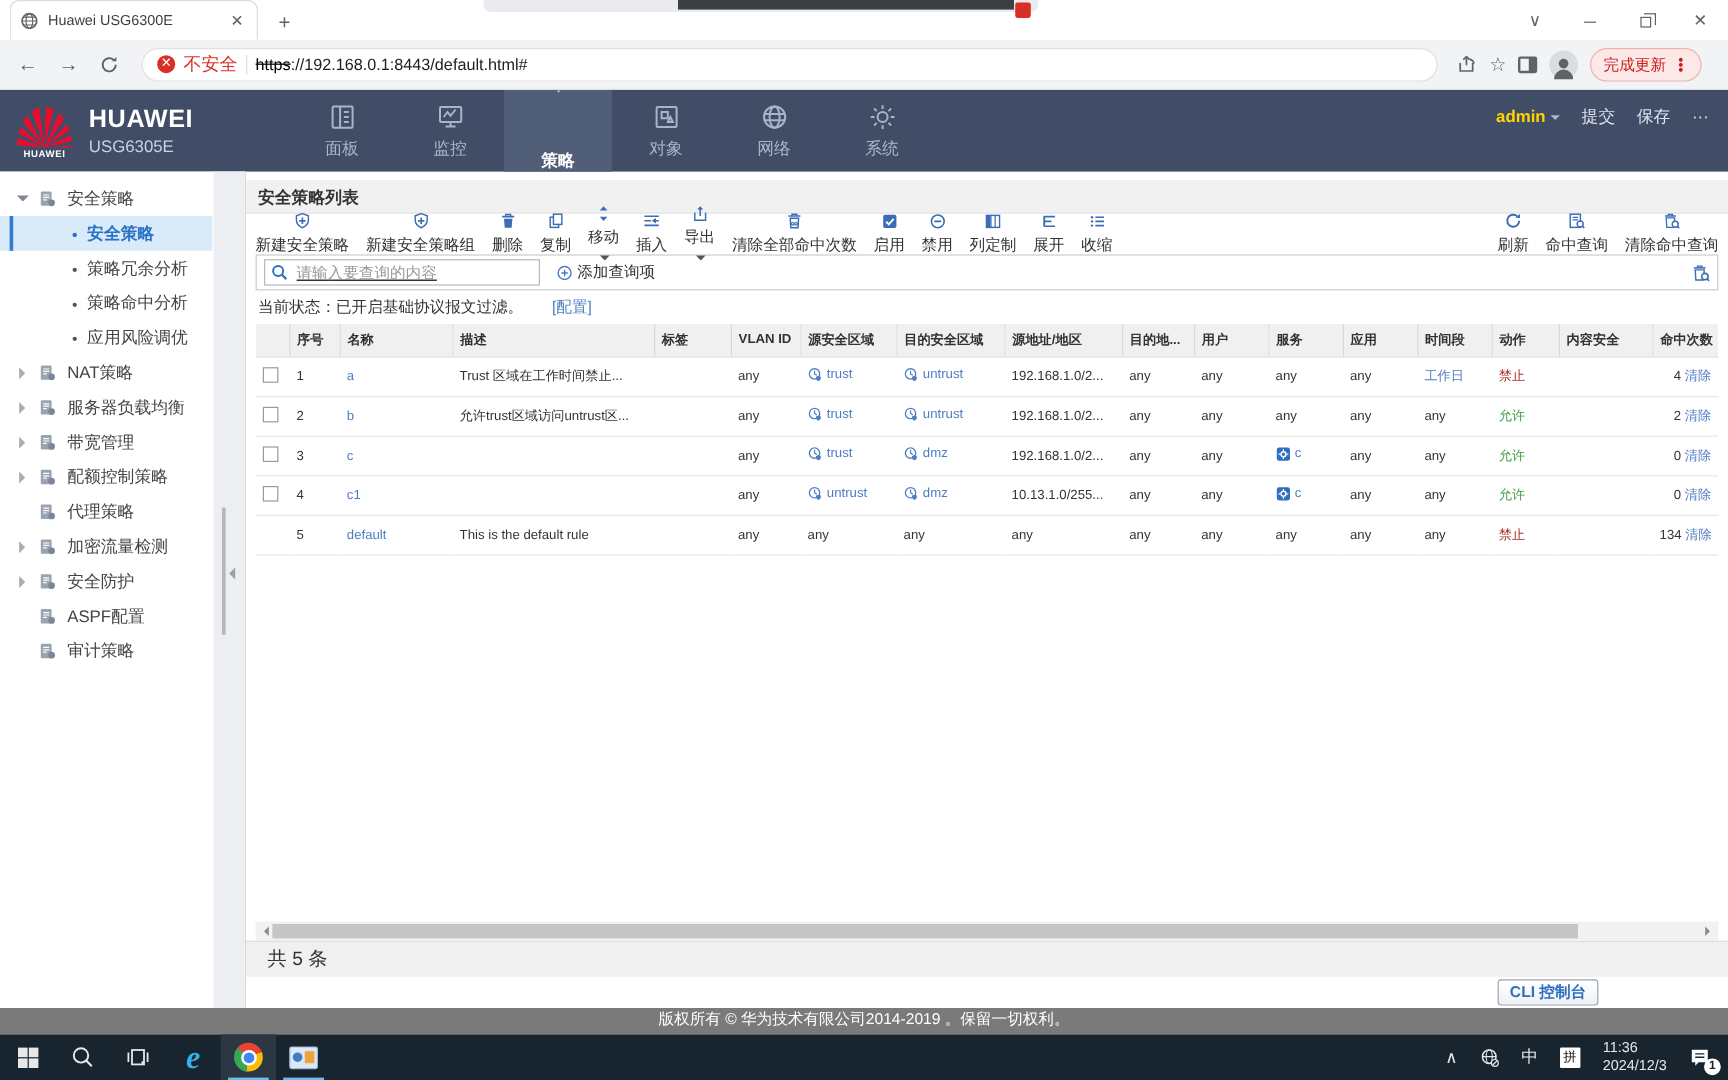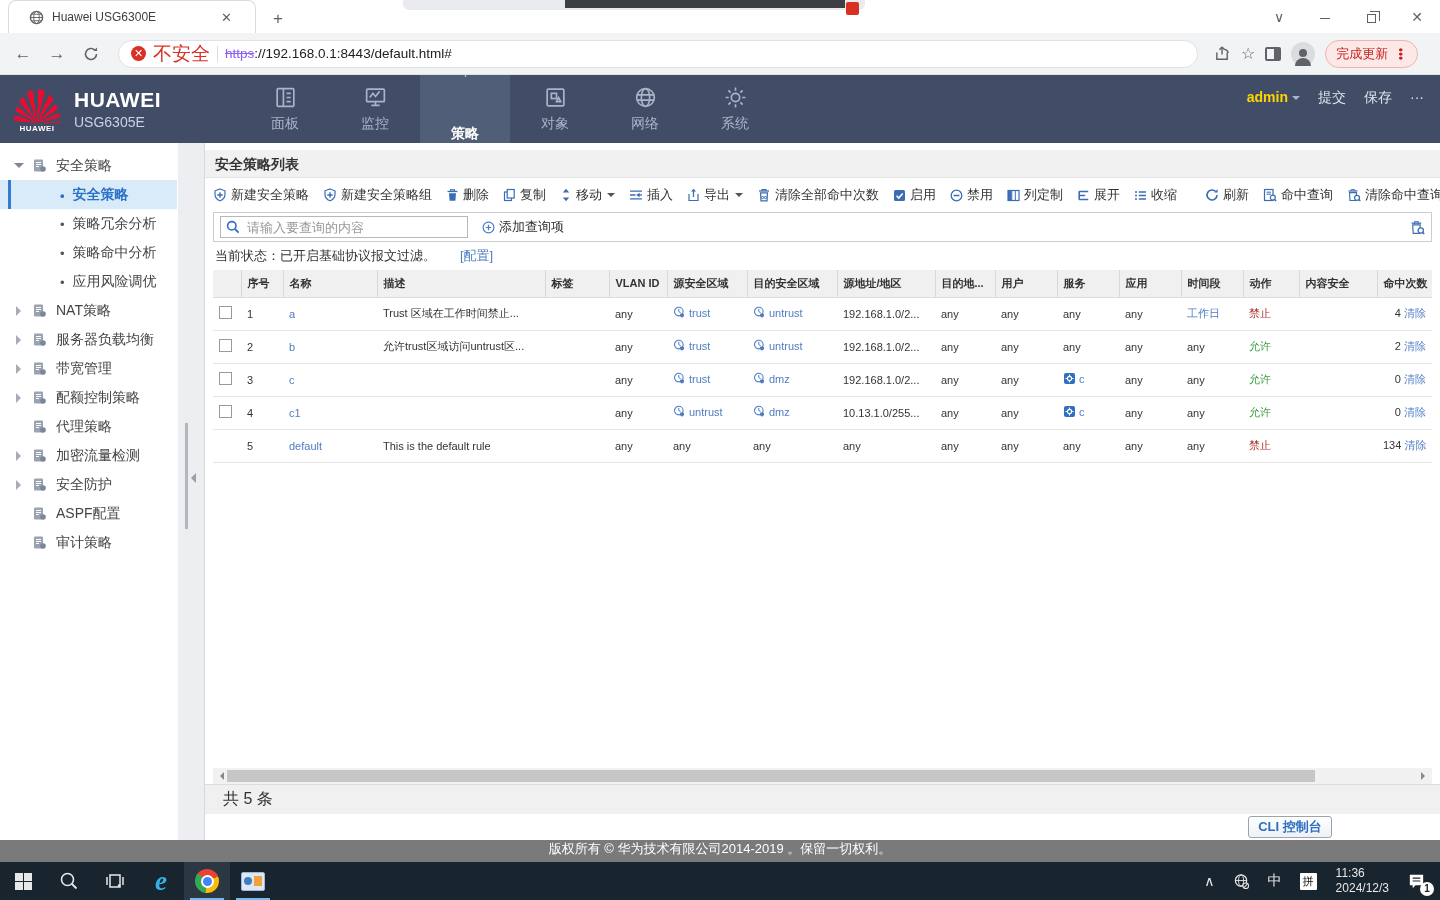--- a/index.html
+++ b/index.html
@@ -1,40 +1,40 @@
 <!DOCTYPE html>
 <html><head>
 <meta charset="utf-8">
 <style>
   html,body{margin:0;padding:0;width:1440px;height:900px;overflow:hidden;background:#000;}
   *{box-sizing:border-box;}
   .screen{width:1440px;height:900px;display:flex;flex-direction:column;font-family:"Liberation Sans",sans-serif;background:#fff;position:relative;}
 
   
   .tabstrip{height:33px;background:#fff;position:relative;display:flex;align-items:flex-end;}
-  .tab{margin-left:8px;width:248px;height:33px;background:#fff;border:1px solid #dadce0;border-bottom:none;border-radius:8px 8px 0 0;display:flex;align-items:center;padding:0 20px;gap:8px;}
+  .tab{margin-left:8px;width:207px;height:33px;background:#fff;border:1px solid #dadce0;border-bottom:none;border-radius:8px 8px 0 0;display:flex;align-items:center;padding:0 8px;gap:8px;}
   .tab-title{font-size:12px;color:#3c4043;flex:1;white-space:nowrap;overflow:hidden;}
   .tab-close{color:#5f6368;font-size:13px;padding:0 3px;cursor:default;}
   .newtab{margin-left:10px;margin-bottom:4px;color:#5f6368;font-size:17px;width:24px;text-align:center;}
   .sharebar{position:absolute;left:403px;top:0;width:462px;height:10px;background:#e9ebee;border-radius:0 0 6px 6px;}
   .sharebar .dark{position:absolute;left:162px;top:0;width:280px;height:8px;background:#3c4043;}
   .sharebar .stop{position:absolute;left:443px;top:2px;width:13px;height:13px;background:#d93025;border-radius:2px;}
   .wincontrols{position:absolute;right:0;top:0;height:33px;display:flex;align-items:center;}
   .winbtn{width:46px;text-align:center;color:#5f6368;font-size:14px;}
   .ic-restore{display:inline-block;width:9px;height:9px;border:1px solid #5f6368;position:relative;top:1px;}
   .ic-restore:before{content:"";position:absolute;left:2px;top:-4px;width:9px;height:9px;border:1px solid #5f6368;border-left:none;border-bottom:none;}
   .ic-min{display:inline-block;width:10px;border-top:1px solid #5f6368;position:relative;top:-3px;}
   .btoolbar{height:42px;background:#f1f3f4;display:flex;align-items:center;padding:0 8px;gap:4px;border-bottom:1px solid #dfe1e5;}
   .navbtn{width:30px;height:30px;display:flex;align-items:center;justify-content:center;color:#5f6368;font-size:17px;border-radius:50%;}
   .omnibox{flex:1;height:28px;background:#fff;border:1px solid #dfe1e5;border-radius:14px;margin:0 8px;display:flex;align-items:center;padding:0 12px;gap:7px;max-width:1080px;}
   .sec-ico{width:15px;height:15px;border-radius:50%;background:#d93025;color:#fff;font-size:11px;line-height:15px;text-align:center;flex:none;}
-  .sec-text{color:#d93025;font-size:19px;}
+  .sec-text{color:#d93025;font-size:15px;}
   .omni-div{width:1px;height:16px;background:#dadce0;}
   .url{font-size:13.5px;color:#202124;white-space:nowrap;}
-  .url .https{color:#8b5cf6;text-decoration:line-through;}
+  .url .https{color:#000000;text-decoration:line-through;}
   .chrome-right{display:flex;align-items:center;gap:10px;margin-left:4px;}
   .c-ico{color:#5f6368;font-size:16px;}
   .panel-ico{width:16px;height:14px;border:2px solid #5f6368;border-radius:2px;position:relative;}
   .panel-ico:before{content:"";position:absolute;right:-1px;top:-1px;bottom:-1px;width:6px;background:#5f6368;}
   .avatar{width:24px;height:24px;border-radius:50%;background:#dadce0;display:flex;align-items:flex-end;justify-content:center;overflow:hidden;}
   .avatar .head{width:8px;height:8px;border-radius:50%;background:#5f6368;position:relative;top:-9px;}
   .avatar .body{width:16px;height:8px;border-radius:8px 8px 0 0;background:#5f6368;position:absolute;margin-top:14px;}
   .update-pill{display:flex;align-items:center;gap:6px;border:1px solid #f1b3ad;background:#fce8e6;color:#c5221f;font-size:13px;padding:4px 10px;border-radius:15px;white-space:nowrap;}
   .kebab{color:#c5221f;font-size:12px;letter-spacing:0;line-height:4px;display:inline-block;transform:rotate(90deg);}
 
@@ -70,26 +70,26 @@
   .side-child{height:29px;display:flex;align-items:center;font-size:14px;color:#444;padding-left:60px;position:relative;margin-right:27px;}
   .side-child .bullet:before{content:"•";color:#555;margin-right:8px;font-size:13px;}
   .side-child.active{background:#d9eaf9;color:#2a72c8;font-weight:bold;}
   .side-child.active .bullet:before{color:#2a72c8;}
   .side-child.active:before{content:"";position:absolute;left:8px;top:0;bottom:0;width:3px;background:#2f7cd0;}
 
   .content{flex:1;display:flex;flex-direction:column;min-width:0;background:#fff;}
   .content-pad{height:7px;}
   .page-title{height:28px;line-height:28px;background:#f1f1f1;border-bottom:1px solid #e3e3e3;font-size:14px;font-weight:bold;color:#333;padding-left:10px;}
   .ftoolbar{height:34px;display:flex;align-items:center;padding:0 8px;gap:14px;font-size:13px;color:#333;white-space:nowrap;}
-  .tbtn{display:flex;align-items:center;gap:4px;cursor:default;}
+  .tbtn{display:flex;align-items:center;gap:4px;cursor:default;flex-direction:column;}
   .tbtn svg{flex:none;display:block;}
   .dd{width:0;height:0;border:4px solid transparent;border-top-color:#555;position:relative;top:2px;margin-left:1px;}
   .tb-spacer{flex:1;}
   .searchwrap{margin:0 8px;border:1px solid #c9cdd2;height:30px;display:flex;align-items:center;padding:0 6px;gap:14px;}
-  .searchbox{width:248px;height:22px;border:1px solid #b5b9bf;display:flex;align-items:center;padding:0 5px;gap:5px;background:#fff;}
+  .searchbox{width:230px;height:22px;border:1px solid #b5b9bf;display:flex;align-items:center;padding:0 5px;gap:5px;background:#fff;text-decoration:underline;}
   .searchbox input{border:none;outline:none;flex:1;font-size:13px;color:#333;font-family:"Liberation Sans",sans-serif;}
   .searchbox input::placeholder{color:#999;}
   .addquery{display:flex;align-items:center;gap:4px;font-size:13px;color:#333;}
   .sw-spacer{flex:1;}
   .statusrow{height:28px;display:flex;align-items:center;padding-left:10px;font-size:13px;color:#333;gap:24px;}
   a.link{color:#4f7dc3;text-decoration:none;cursor:pointer;}
   .ptable{border-collapse:collapse;table-layout:fixed;width:1219px;margin-left:8px;font-size:11px;color:#333;}
   .ptable th{height:27px;background:#f0f0f0;font-weight:bold;text-align:left;padding:0 6px;border-bottom:1px solid #ddd;white-space:nowrap;overflow:hidden;}
   .ptable th + th{border-left:1px solid #d8d8d8;}
   .ptable td{height:33px;border-bottom:1px solid #e6e6e6;padding:0 6px;white-space:nowrap;overflow:hidden;}

